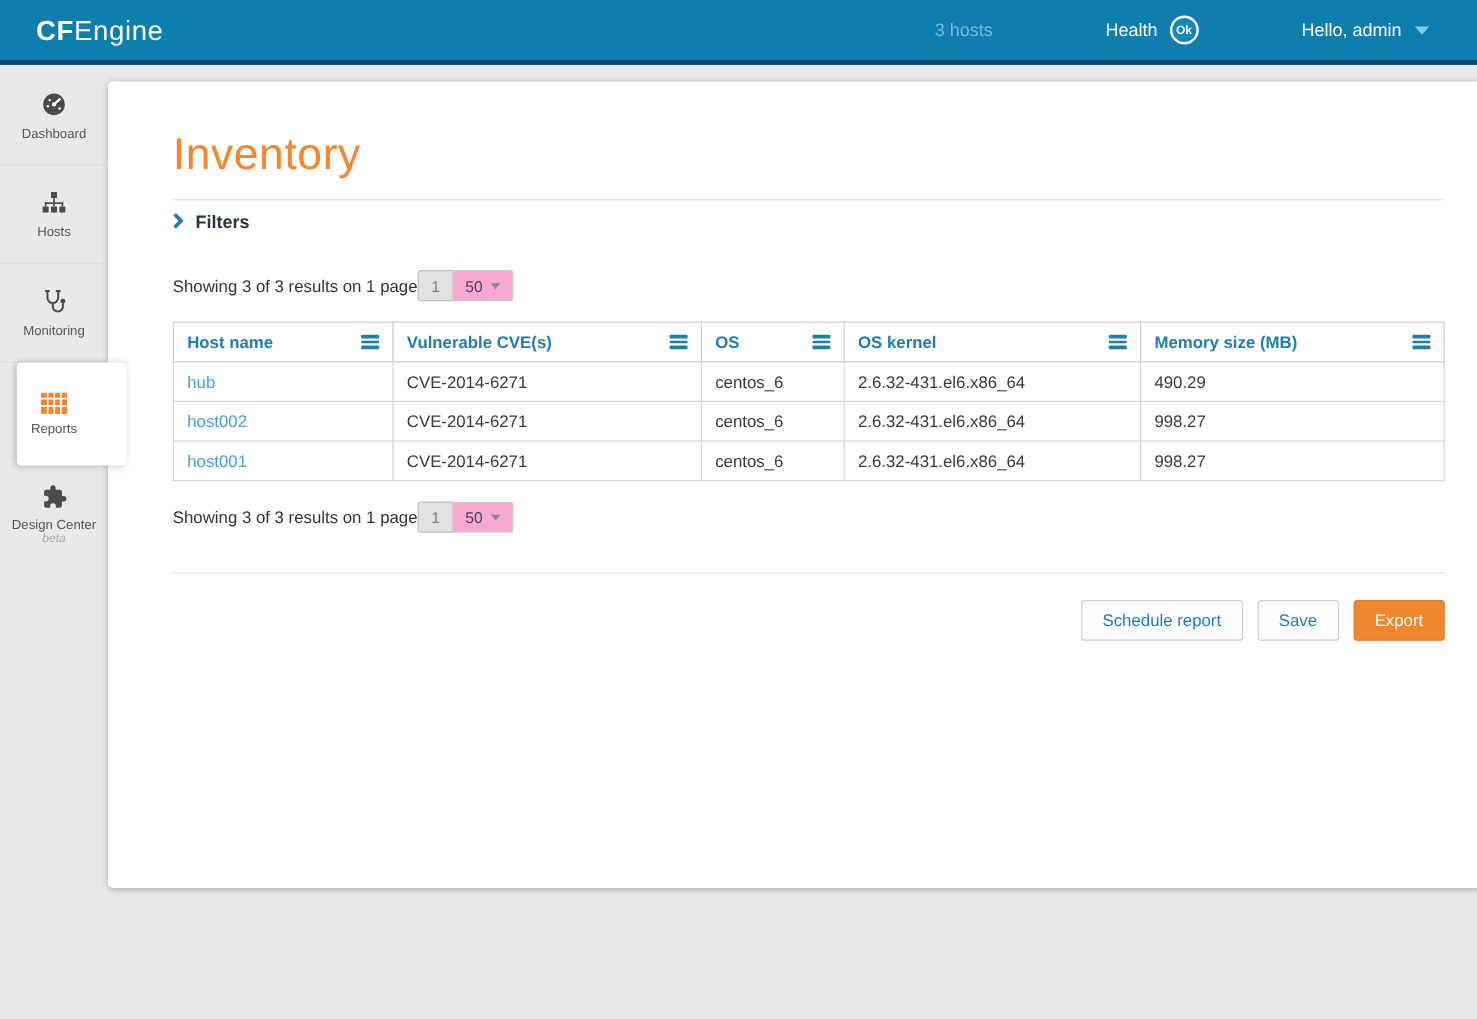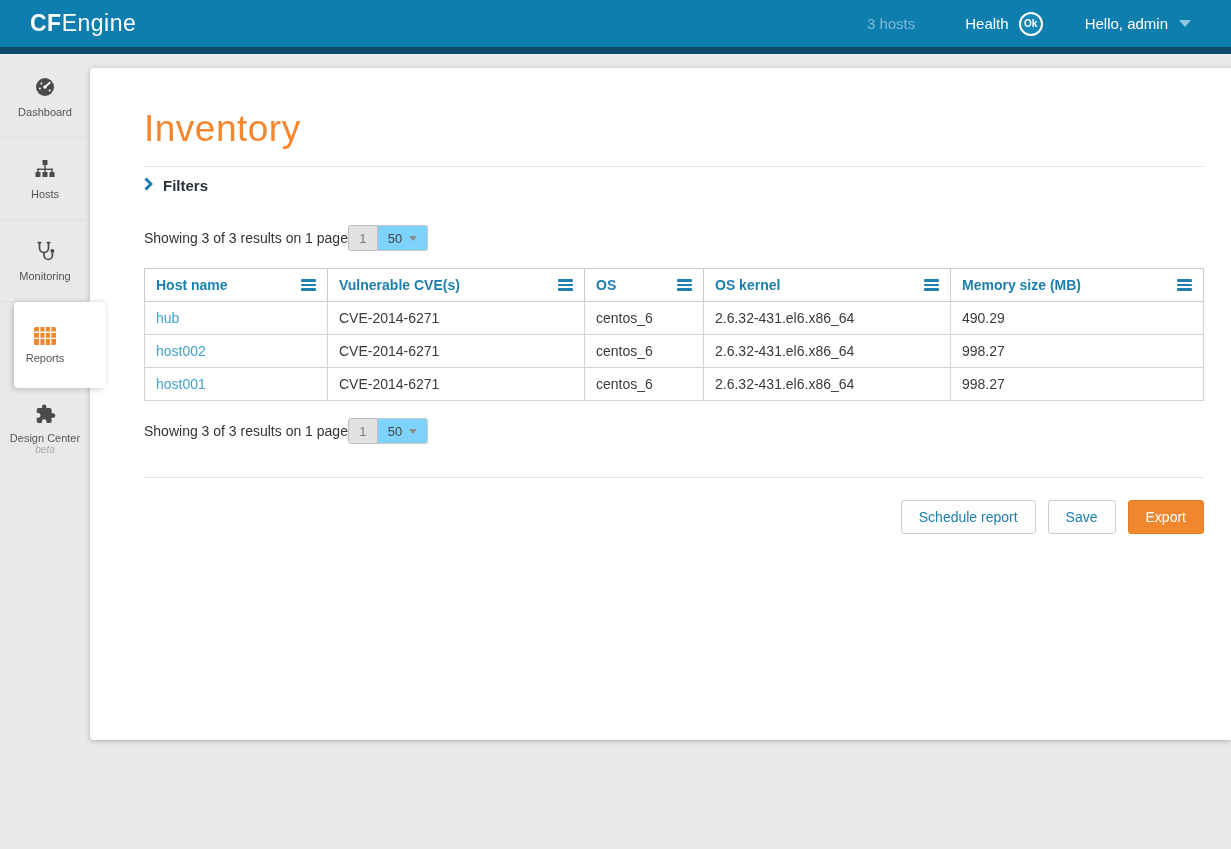--- a/index.html
+++ b/index.html
@@ -8,27 +8,27 @@
     font-family:"Liberation Sans", sans-serif;
     background:#e9e9e9;
     position:relative;
     overflow:hidden;
     color:#3a3a3a;
   }
 
   
   .topbar {
     position:absolute; top:0; left:0; right:0; height:54px;
-    background:#0e7eae; border-bottom:7px solid #0c4a6e;
+    background:#0e7eae; border-bottom:4px solid #0c4a6e;
     display:flex; align-items:center; z-index:5;
   }
   .logo { margin-left:30px; font-size:23px; color:#fff; letter-spacing:.5px; cursor:pointer; }
   .logo .bold { font-weight:700; }
   .logo .light { font-weight:400; }
-  .topbar-right { margin-left:auto; margin-right:40px; display:flex; align-items:center; font-size:15px; }
+  .topbar-right { margin-left:auto; margin-right:40px; display:flex; align-items:center; font-size:15px;gap:44px; }
   .hosts-count { color:#7db9d6; margin-right:50px; }
   .health-wrap { display:flex; align-items:center; margin-right:42px; cursor:pointer; }
   .health-label { color:#fff; margin-right:10px; }
   .health-badge {
     width:24px; height:24px; border-radius:50%;
     background:#1487b8; border:2px solid #fff; color:#fff;
     font-size:10px; font-weight:700;
     display:flex; align-items:center; justify-content:center;
   }
   .user-menu { display:flex; align-items:center; color:#fff; cursor:pointer; }
@@ -74,21 +74,21 @@
   .results-text { font-size:14px; color:#333; }
 
   .pagination { display:flex; }
   .page-btn {
     width:30px; height:26px; font-size:13px; color:#7a7a7a;
     background:#e2e2e2; border:1px solid #bdbdbd; border-radius:3px 0 0 3px;
     display:flex; align-items:center; justify-content:center; cursor:default;
   }
   .page-size-btn {
     min-width:50px; height:26px; font-size:13px; color:#444;
-    background:#7dd3fc; border:1px solid #c9c9c9; border-left:none; border-radius:0 3px 3px 0;
+    background:#f9a8d4; border:1px solid #c9c9c9; border-left:none; border-radius:0 3px 3px 0;
     display:flex; align-items:center; justify-content:center; gap:7px; cursor:pointer;
   }
   .caret-small {
     width:0; height:0;
     border-left:4px solid transparent; border-right:4px solid transparent;
     border-top:5px solid #8a8a8a;
   }
 
   
   table.inventory { width:100%; border-collapse:collapse; margin-top:17px; font-size:14px; }

